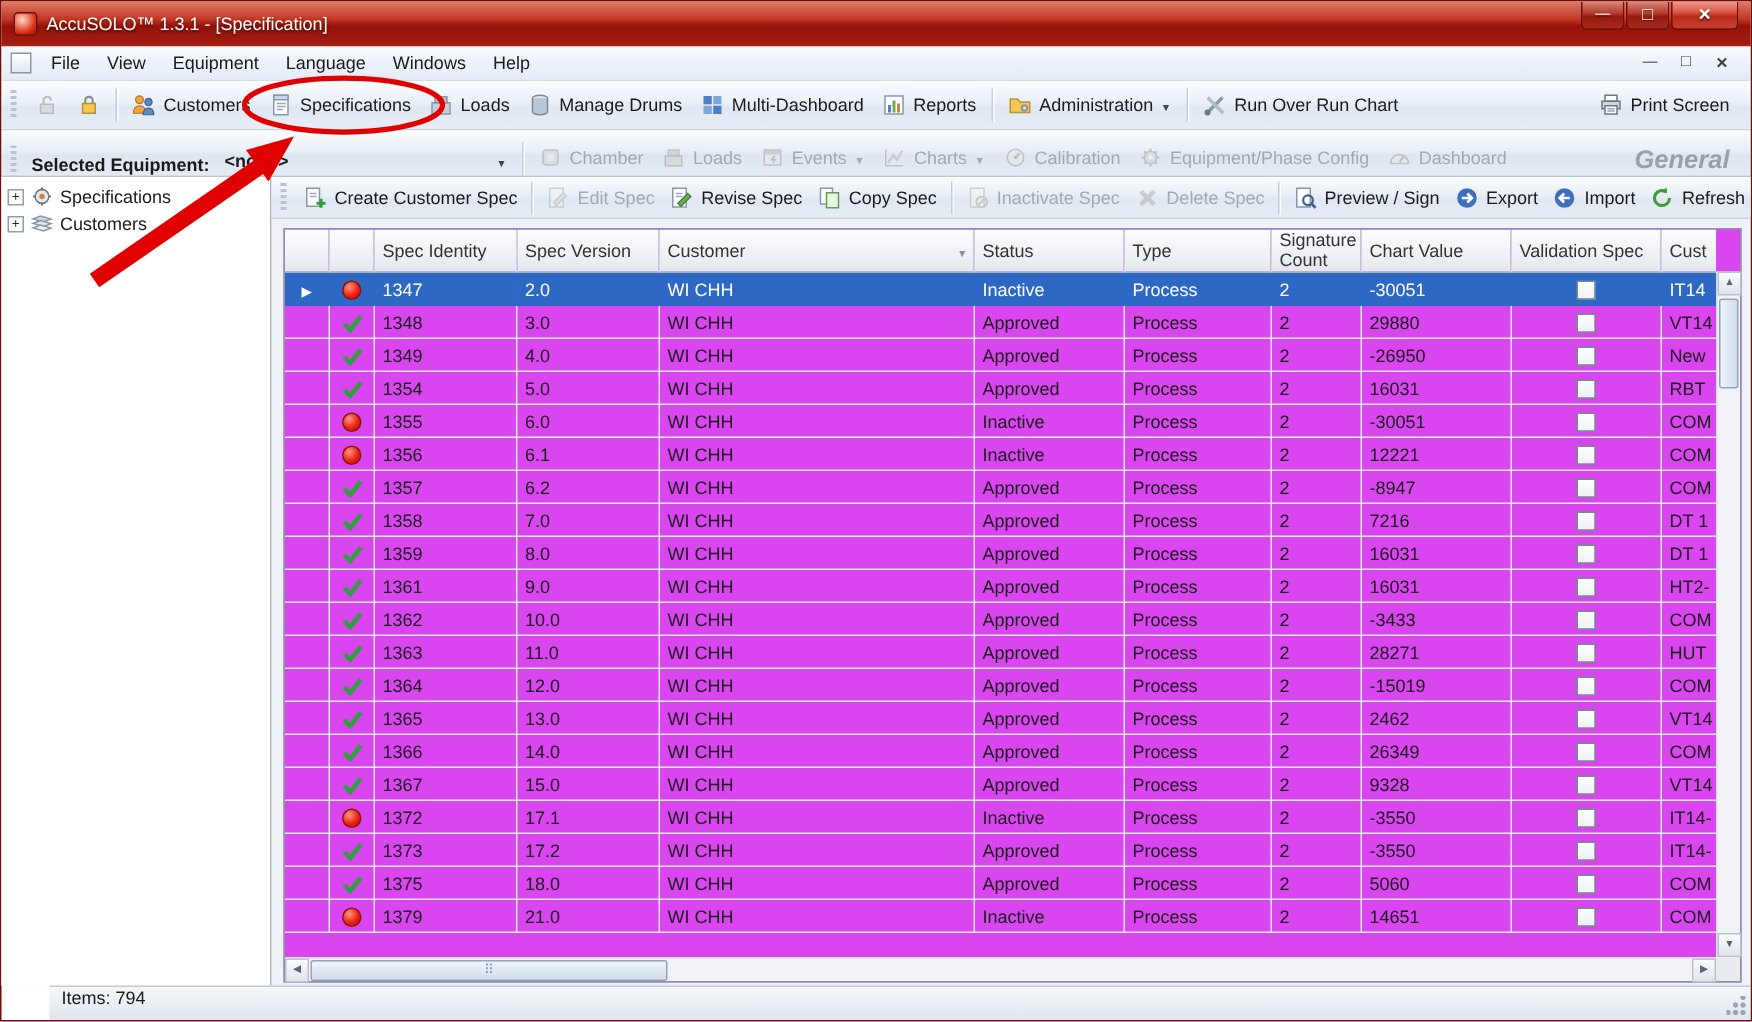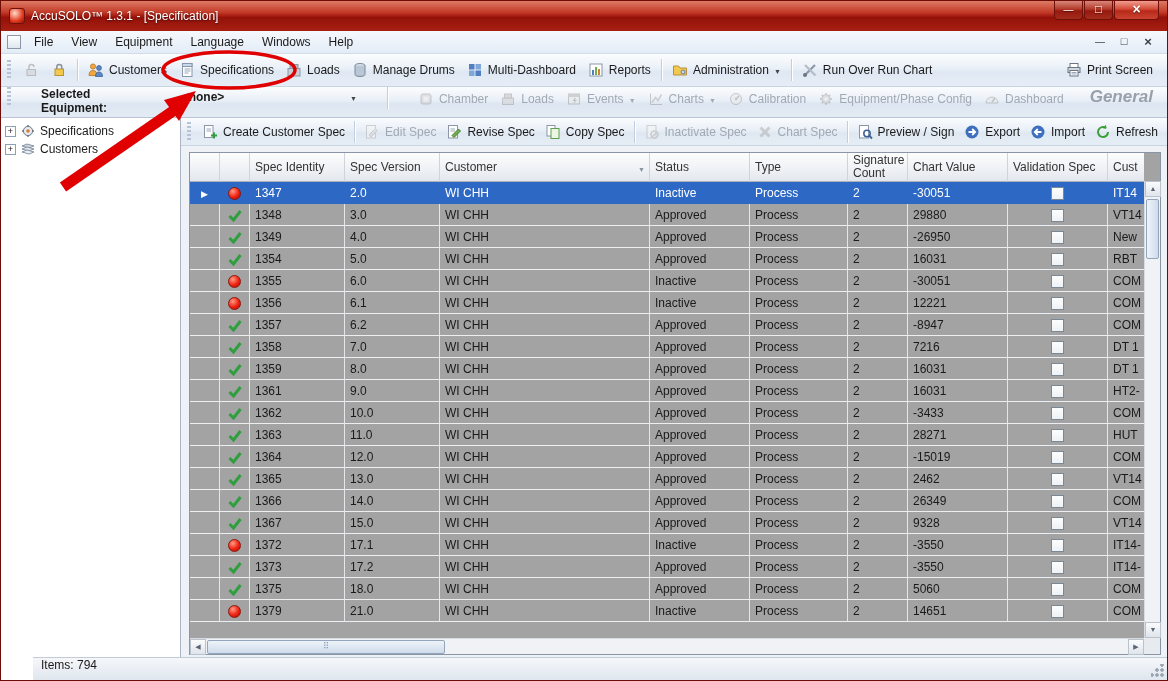--- a/index.html
+++ b/index.html
@@ -30,22 +30,22 @@
   .menu-item { padding:3px 9px; cursor:default; }
   .mdi-controls { position:absolute; right:10px; top:3px; display:flex; gap:6px; color:#3a3f46; }
   .mdi-btn { width:18px; height:16px; text-align:center; font-size:10px; line-height:15px; }
   .mdi-min::before { content:"—"; }
   .mdi-restore::before { content:"□"; font-size:11px; }
   .mdi-close::before { content:"×"; font-size:13px; font-weight:bold; }
 
   
   .toolbar { height:33px; flex:0 0 33px; display:flex; align-items:center; padding:0 8px 0 4px;
     background:linear-gradient(#fbfdfe,#eaf0f8 45%,#dfe8f3 55%,#e6edf6); border-bottom:1px solid #c9d4e2; }
-  .equipbar { height:31px; flex:0 0 31px; display:flex; align-items:flex-start; padding:0 8px 0 4px;
-    background:linear-gradient(#fbfdfe,#e9eff7 45%,#dde6f1 55%,#e4ebf4); border-bottom:1px solid #b9c5d5;gap:20px; }
+  .equipbar { height:31px; flex:0 0 31px; display:flex; align-items:flex-end; padding:0 8px 0 4px;
+    background:linear-gradient(#fbfdfe,#e9eff7 45%,#dde6f1 55%,#e4ebf4); border-bottom:1px solid #b9c5d5; }
   .tb-grip { width:4px; height:20px; margin:0 6px 0 2px; flex:0 0 4px;
     background:repeating-linear-gradient(to bottom,#b6c3d5 0 2px,transparent 2px 4px); }
   .tb-item { display:flex; align-items:center; gap:5px; padding:4px 6px; border-radius:3px; white-space:nowrap; cursor:default; }
   .tb-item.disabled { color:#a0a9b4; }
   .tb-item.disabled .icon { filter:grayscale(1); opacity:.55; }
   .tb-sep { width:1px; height:22px; background:#c2cedd; box-shadow:1px 0 0 #ffffff; margin:0 4px; flex:0 0 1px; }
   .tb-caret::before { content:"▼"; font-size:7px; color:#444; }
   .disabled .tb-caret::before { color:#a0a9b4; }
   .tb-right { margin-left:auto; display:flex; }
   .icon { width:16px; height:16px; display:inline-block; flex:0 0 16px; }
@@ -61,21 +61,21 @@
   .tree-row { display:flex; align-items:center; gap:4px; padding:1px 2px; white-space:nowrap; }
   .expand { width:11px; height:11px; flex:0 0 11px; border:1px solid #89a0b6; background:#fff; font-size:9px; line-height:9px; text-align:center; color:#222; }
   .expand::before { content:"+"; }
   .main-panel { flex:1; display:flex; flex-direction:column; min-width:0; }
   .spec-toolbar { height:28px; flex:0 0 28px; display:flex; align-items:center; padding:0 4px;
     background:linear-gradient(#fafcfe,#e9eff7 45%,#dfe8f2 55%,#e6edf5); border-bottom:1px solid #c9d4e2; }
   .spec-toolbar .tb-item { padding:3px 5px; }
 
   
   .grid-wrap { flex:1; position:relative; }
-  .grid { position:absolute; left:8px; top:6px; right:6px; bottom:2px; background:#a3a3a3; border:1px solid #8a95a5; }
+  .grid { position:absolute; left:8px; top:6px; right:6px; bottom:2px; background:#d946ef; border:1px solid #8a95a5; }
   .grid-main { position:absolute; left:0; top:0; right:16px; bottom:16px; overflow:hidden; }
   table.grid-table { border-collapse:separate; border-spacing:0; table-layout:fixed; width:958px; }
   th.gh { height:28px; background:linear-gradient(#fdfdfd,#eef1f5 60%,#e3e7ed); border-right:1px solid #cfd4db; border-bottom:1px solid #aab2bd;
     font-weight:normal; text-align:left; color:#333; padding:1px 5px; line-height:13px; overflow:hidden; white-space:normal; position:relative; }
   th.gh .sort::before { content:"▼"; font-size:7px; color:#8a94a0; position:absolute; right:4px; top:10px; }
   td.gc { height:22px; border-right:1px solid #e4e7ea; border-bottom:1px solid #eceef1; padding:0 5px; white-space:nowrap; overflow:hidden; }
   td.c-center { text-align:center; padding:0; }
   tr.selected td.gc { background:#2d68c4; color:#fff; border-right-color:#2d68c4; border-bottom-color:#2d68c4; }
   .ball { width:13px; height:13px; border-radius:50%; display:inline-block; vertical-align:middle;
     background:radial-gradient(circle at 35% 30%,#ff9a85,#ee2211 55%,#b00a0a); border:1px solid #8c150a; }
@@ -436,21 +436,21 @@
                 </svg>
               </span>
               <span>Inactivate Spec</span>
             </div>
             <div class="tb-item disabled">
               <span class="icon">
                 <svg width="16" height="16" viewBox="0 0 16 16">
                   <path d="M3.5 3.5 L12.5 12.5 M12.5 3.5 L3.5 12.5" stroke="#aab2bc" stroke-width="3"></path>
                 </svg>
               </span>
-              <span>Chart Spec</span>
+              <span>Delete Spec</span>
             </div>
             <div class="tb-sep"></div>
             <div class="tb-item">
               <span class="icon">
                 <svg width="16" height="16" viewBox="0 0 16 16">
                   <rect x="2.5" y="1.5" width="9" height="12.5" fill="#fff" stroke="#8a97a8"></rect>
                   <circle cx="10" cy="9.5" r="3.2" fill="none" stroke="#3c5f95" stroke-width="1.5"></circle>
                   <line x1="12.2" y1="11.7" x2="15" y2="14.5" stroke="#3c5f95" stroke-width="1.8"></line>
                 </svg>
               </span>

